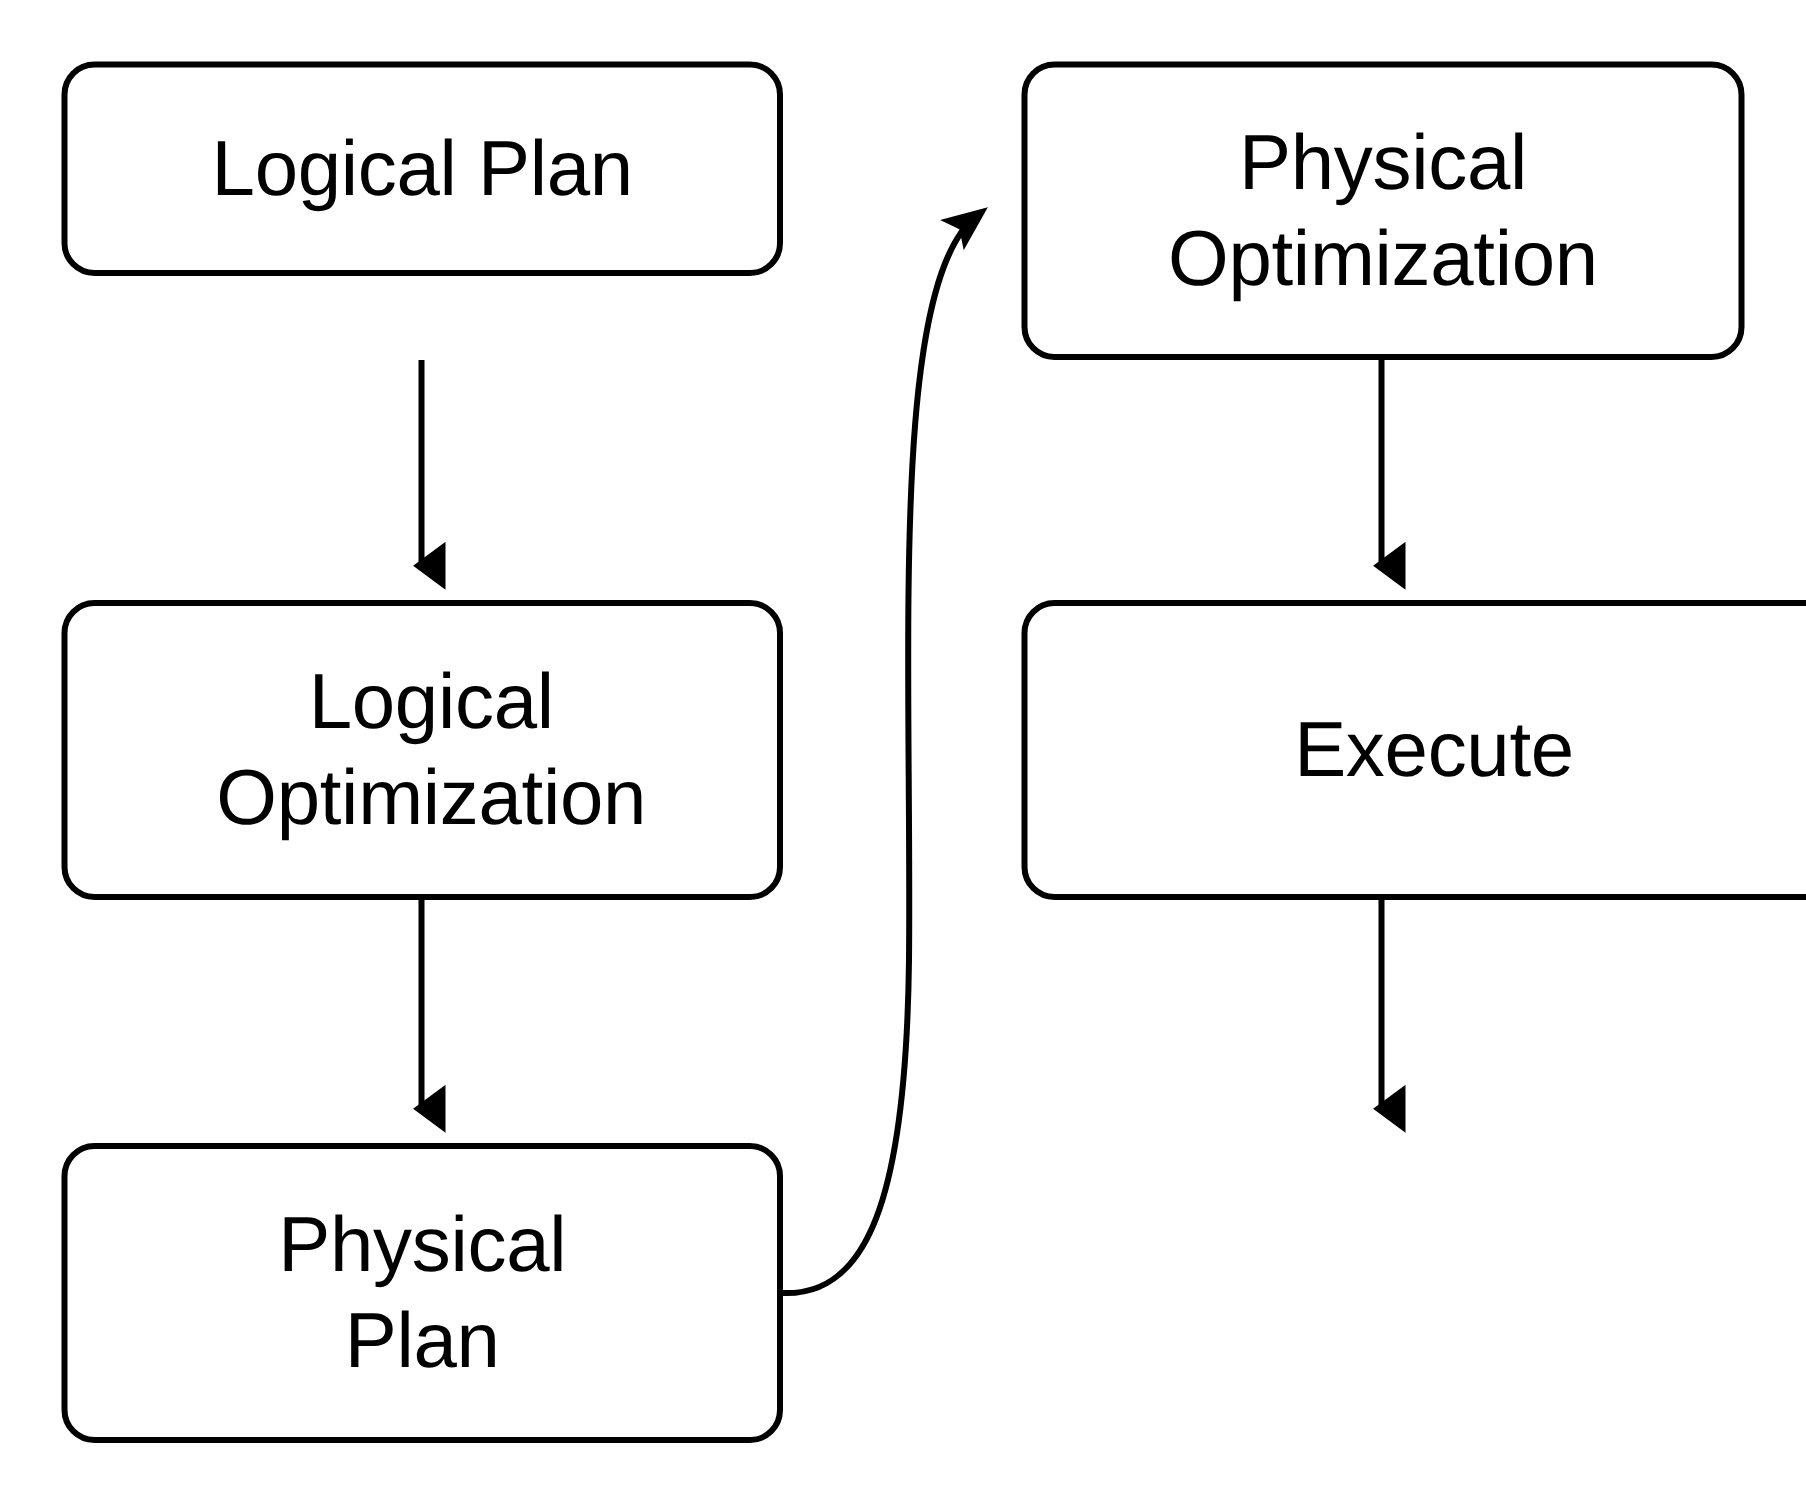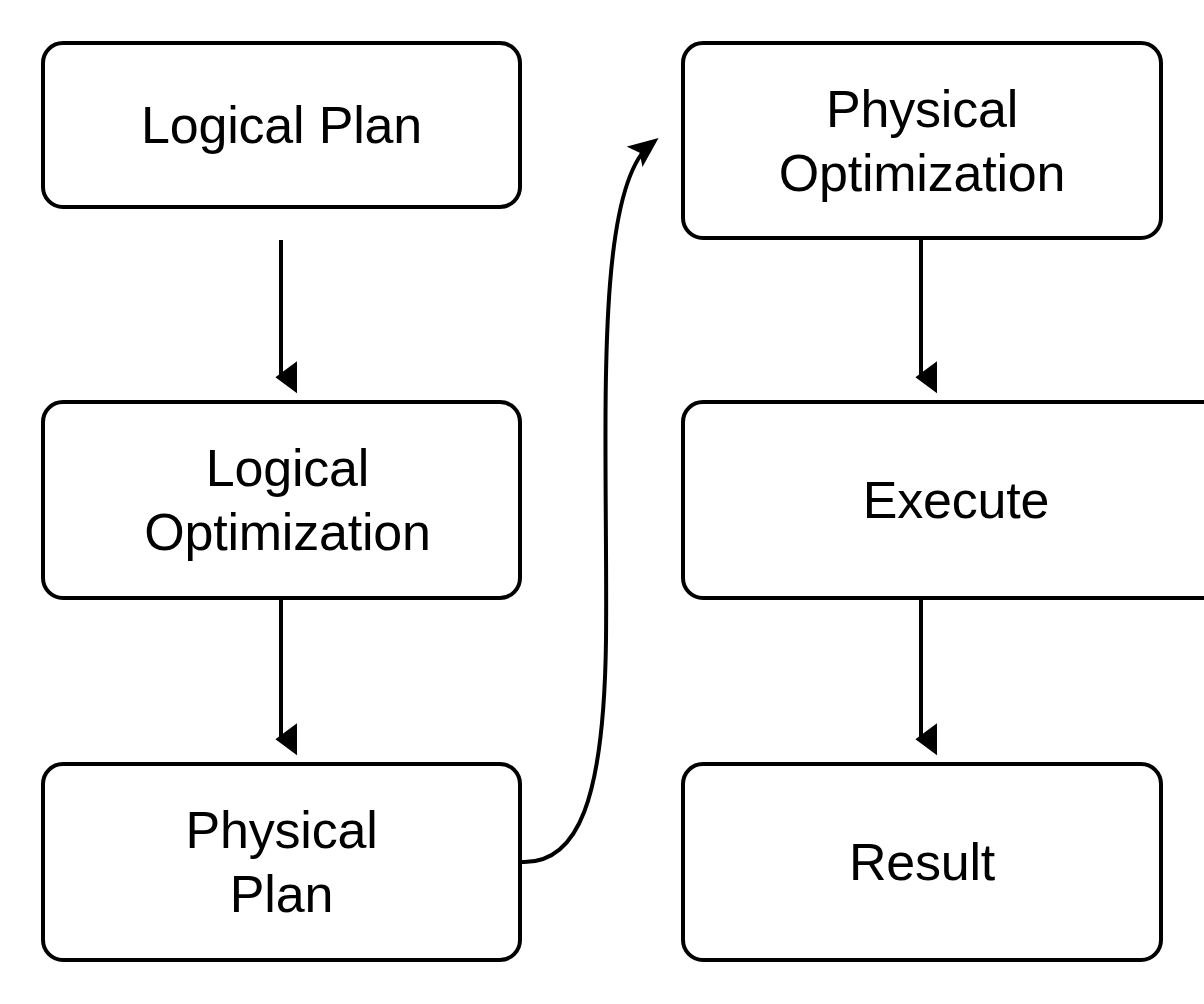--- a/index.html
+++ b/index.html
@@ -67,21 +67,21 @@
 
     <path d="M 281 600 L 281 740" fill="none" stroke="#000000" stroke-width="4" marker-end="url(#arrowhead-down)"></path>
 
     <path d="M 522 862 C 578 864 604 800 606 640 C 608 440 592 190 651 144" fill="none" stroke="#000000" stroke-width="4" stroke-linecap="round" marker-end="url(#arrowhead-right)"></path>
 
     <path d="M 921 240 L 921 378" fill="none" stroke="#000000" stroke-width="4" marker-end="url(#arrowhead-down)"></path>
 
     <path d="M 921 600 L 921 740" fill="none" stroke="#000000" stroke-width="4" marker-end="url(#arrowhead-down)"></path>
   </svg>
 
-  <div class="node" style="left:41px; top:41px; width:481px; height:168px;">
+  <div class="node" style="left:41px; top:41px; width:481px; height:143px;">
     <span class="node-label">Logical Plan</span>
   </div>
 
   <div class="node" style="left:41px; top:400px; width:481px; height:200px;padding-left:12px;">
     <span class="node-label">Logical
 Optimization</span>
   </div>
 
   <div class="node" style="left:41px; top:762px; width:481px; height:200px;">
     <span class="node-label">Physical
@@ -90,17 +90,14 @@
 
   <div class="node" style="left:681px; top:41px; width:482px; height:199px;">
     <span class="node-label">Physical
 Optimization</span>
   </div>
 
   <div class="node" style="left:681px; top:400px; width:550px; height:200px;">
     <span class="node-label">Execute</span>
   </div>
 
-  <div class="node" style="left:681px; top:762px; width:482px; height:200px;">
-    <span class="node-label">Result</span>
-  </div>
 
 </div>
 
 </body></html>

